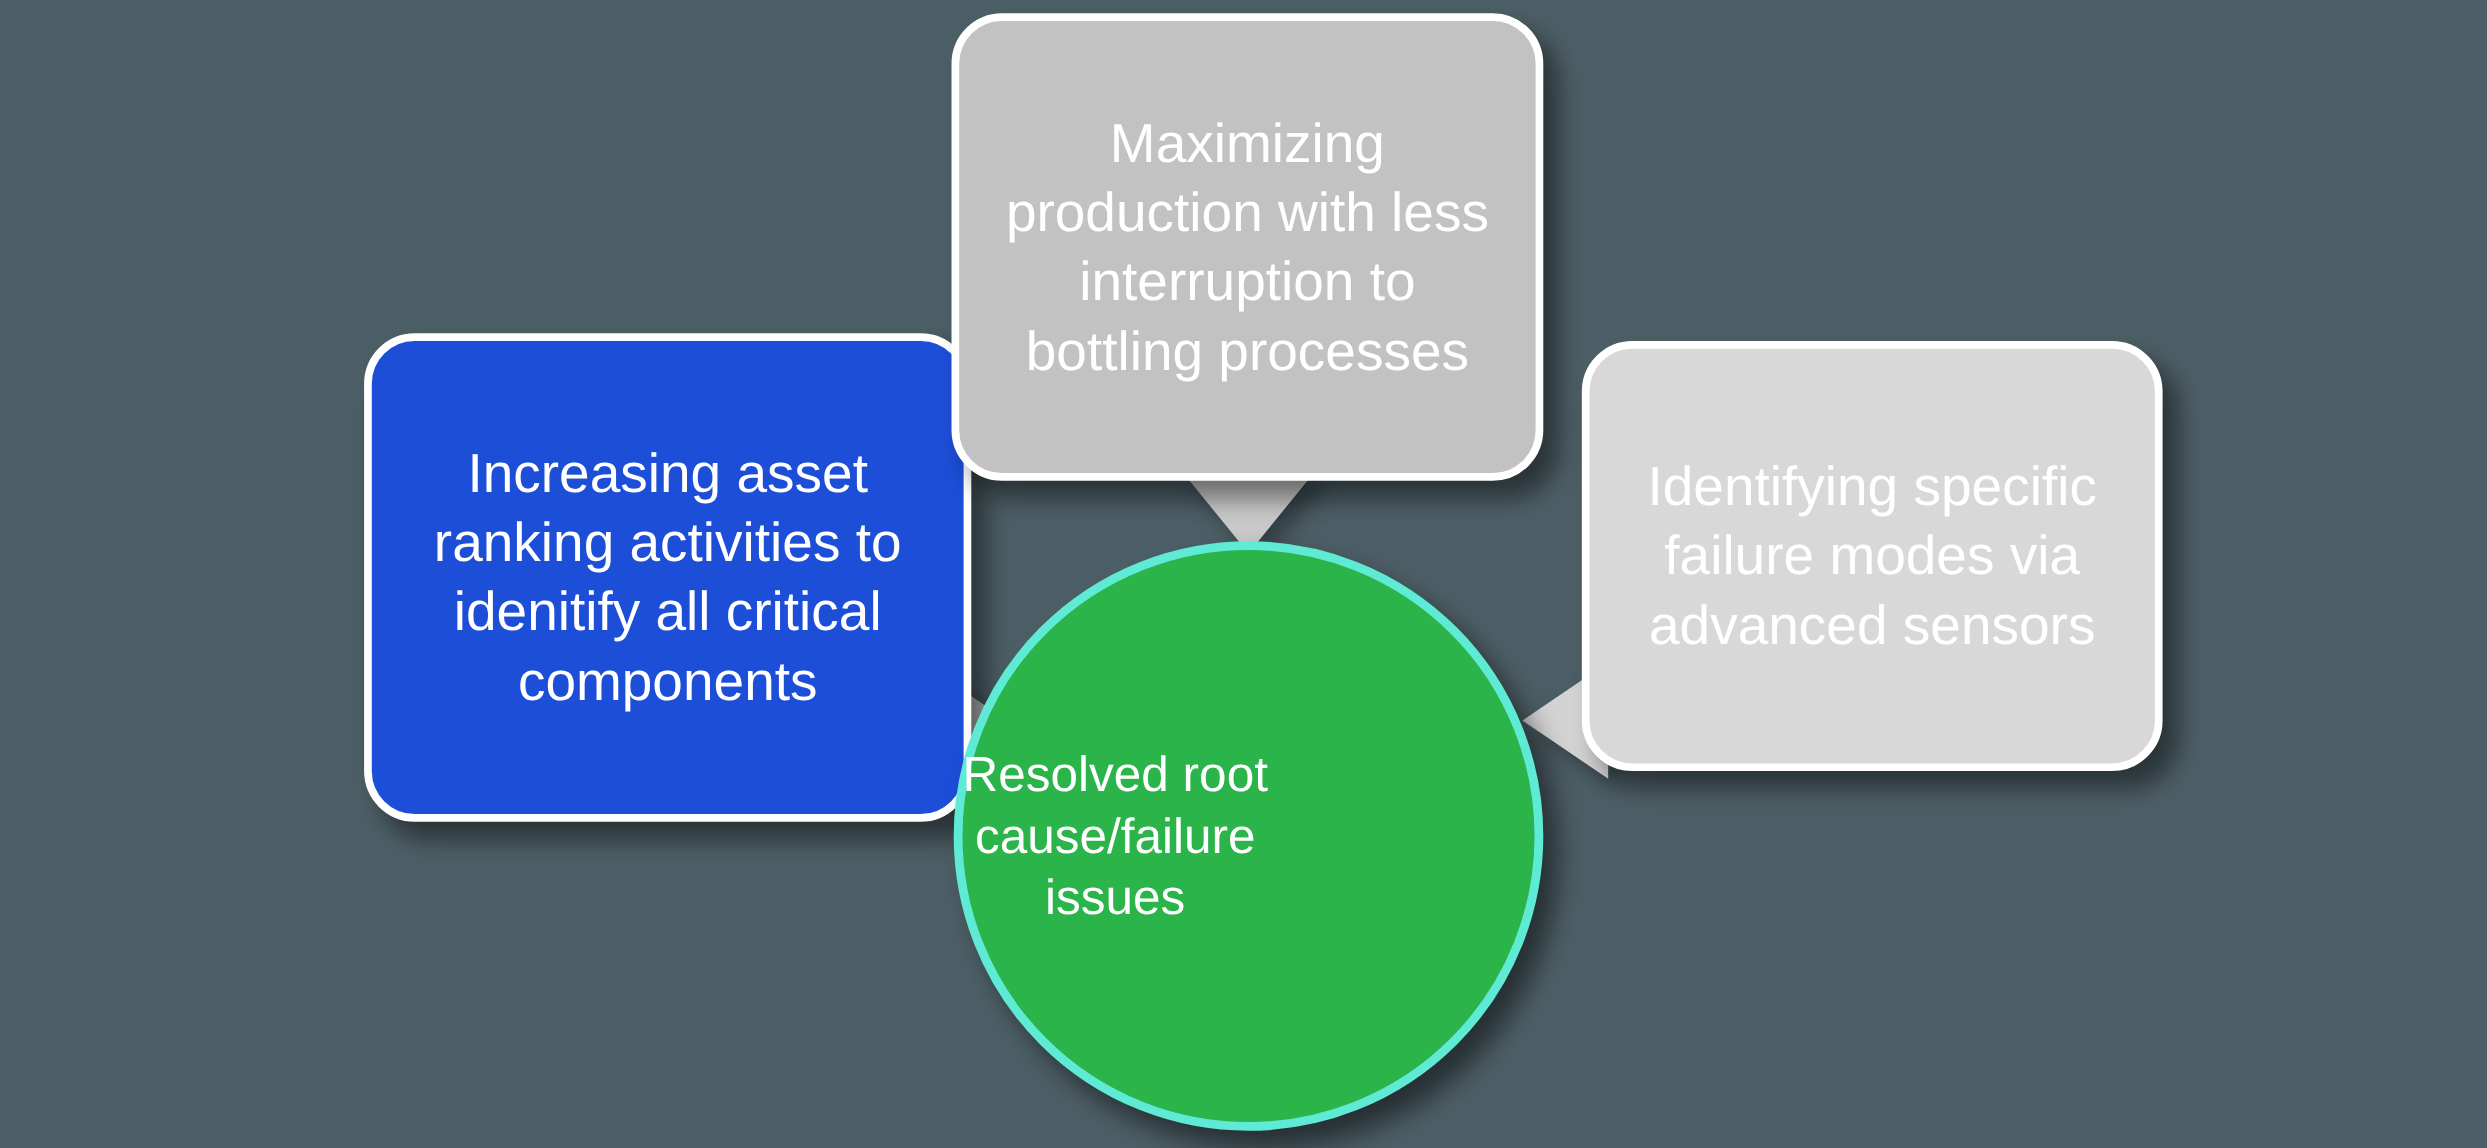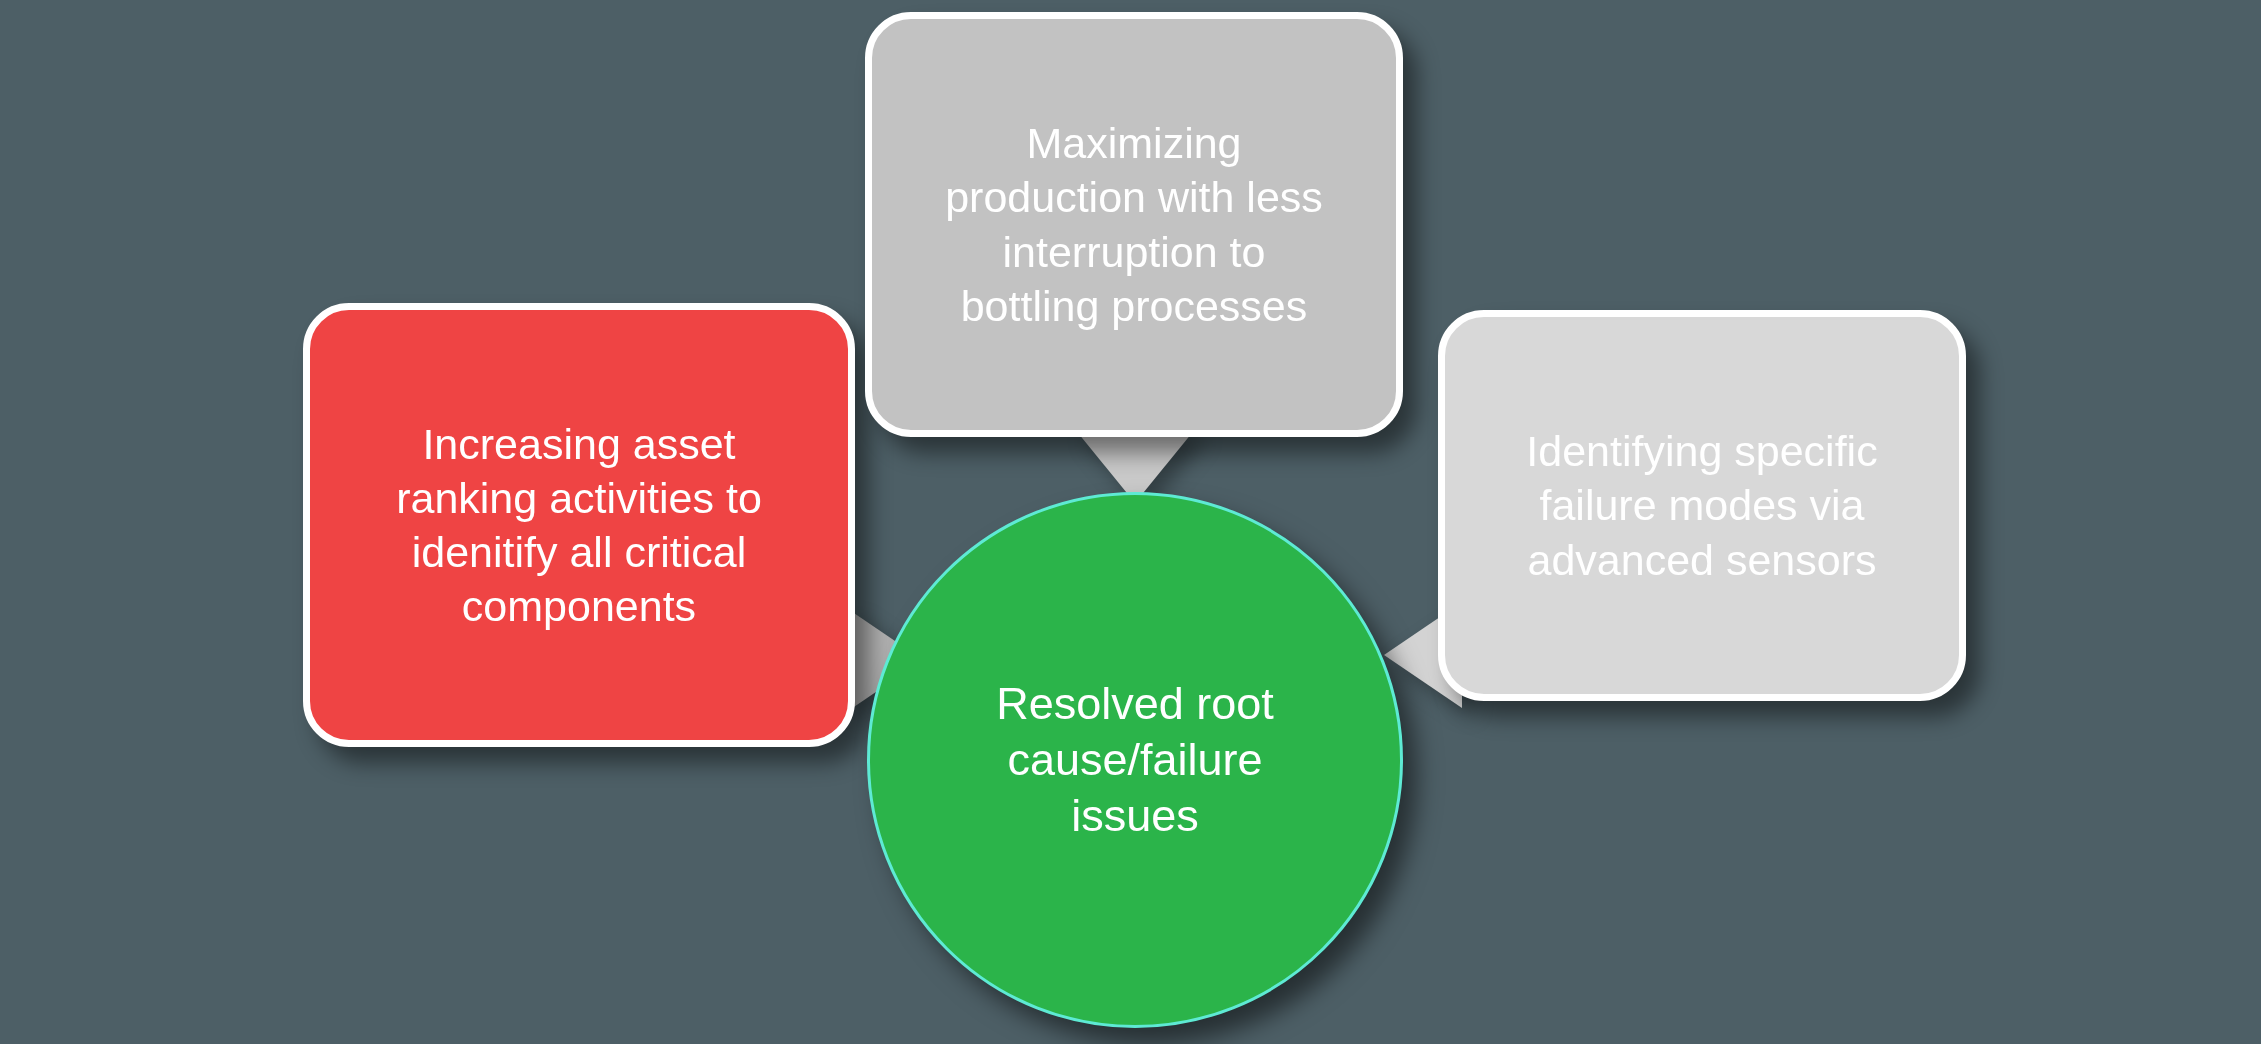--- a/index.html
+++ b/index.html
@@ -21,39 +21,39 @@
     display: flex;
     align-items: center;
     justify-content: center;
     z-index: 2;
     box-shadow: 14px 16px 22px rgba(0,0,0,0.45);
   }
   .node .label {
     white-space: pre-line;
     text-align: center;
     color: #ffffff;
-    font-size: 43px;
+    font-size: 50px;
     line-height: 1.26;
     padding: 0 24px;
   }
   #left-box  { left: 303px;  top: 303px; width: 552px; height: 444px; }
   #top-box   { left: 865px;  top: 12px;  width: 538px; height: 425px; }
   #right-box { left: 1438px; top: 310px; width: 528px; height: 391px; }
   #center-circle {
     position: absolute;
     box-sizing: border-box;
     left: 867px;
     top: 492px;
     width: 536px;
     height: 536px;
-    border: 3px solid #5eead4;
+    border: 8px solid #5eead4;
     border-radius: 50%;
     display: flex;
     align-items: center;
-    justify-content: center;
+    justify-content: flex-start;
     z-index: 3;
     box-shadow: 14px 16px 24px rgba(0,0,0,0.5);
   }
   #center-circle .label {
     white-space: pre-line;
     text-align: center;
     color: #ffffff;
     font-size: 45px;
     line-height: 1.25;
   }
@@ -77,21 +77,21 @@
   </svg>
 
   <svg id="connector-left" class="conn" width="78" height="106">
     <polygon points="0,0 0,106 78,53" fill="#b0b0b0"></polygon>
   </svg>
 
   <svg id="connector-right" class="conn" width="78" height="106">
     <polygon points="78,0 78,106 0,53" fill="#d3d3d3"></polygon>
   </svg>
 
-  <div id="left-box" class="node" style="background-color: #ef4444;">
+  <div id="left-box" class="node" style="background-color: #1d4ed8; margin-left: 28px;">
     <span class="label">Increasing asset
 ranking activities to
 idenitify all critical
 components</span>
   </div>
 
   <div id="top-box" class="node" style="background-color: rgb(194, 194, 194);">
     <span class="label">Maximizing
 production with less
 interruption to

